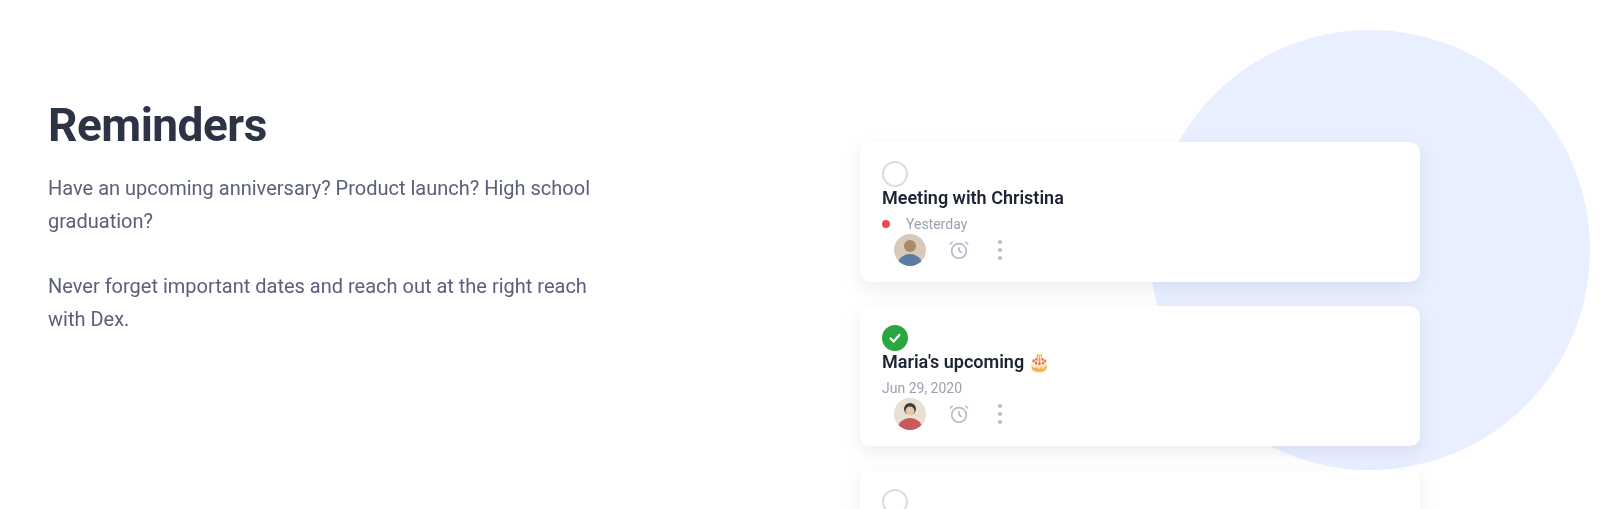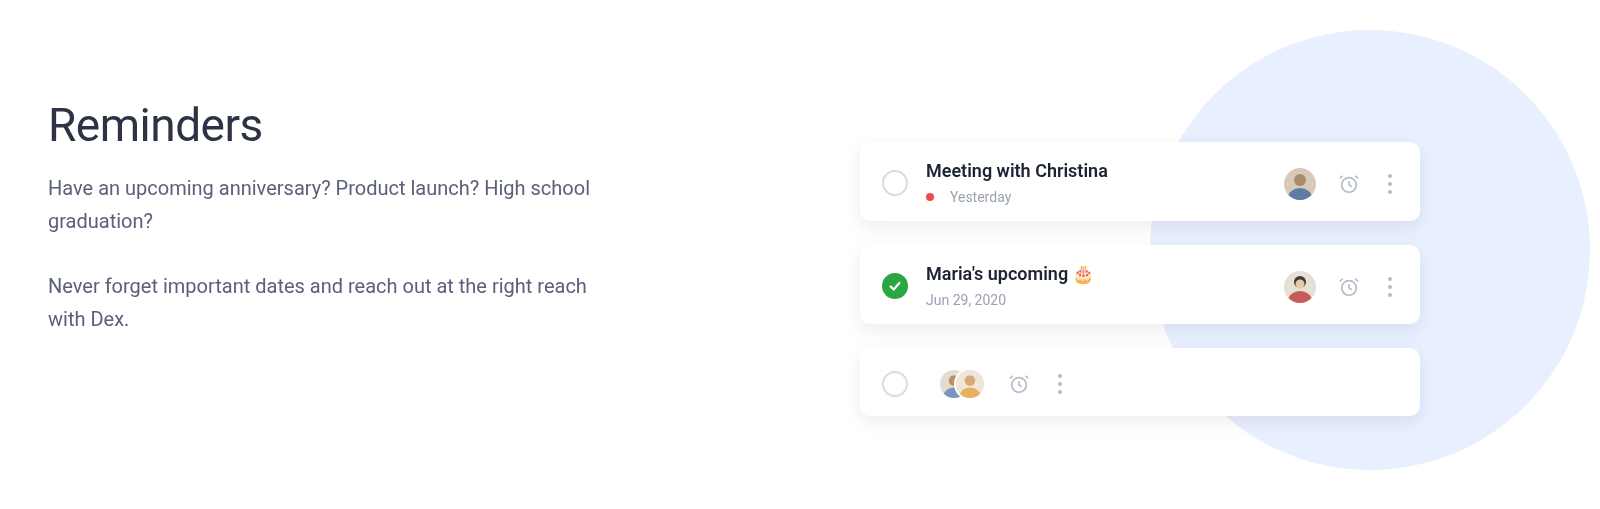--- a/index.html
+++ b/index.html
@@ -7,21 +7,21 @@
   .page { position:relative; width:1600px; height:509px; }
 
   .left {
     position:absolute;
     left:48px;
     top:98px;
     width:560px;
   }
   .heading {
     font-size:46px;
-    font-weight:400;
+    font-weight:700;
     color:#2c3345;
     letter-spacing:-0.5px;
   }
   .para {
     margin-top:20px;
     font-size:20px;
     line-height:1.65;
     color:#5a6178;
     font-weight:400;
   }
@@ -62,21 +62,22 @@
     width:560px;
     z-index:1;
   }
   .card {
     background:#fff;
     border-radius:10px;
     box-shadow:0 6px 18px rgba(20,30,60,0.08);
     padding:18px 22px 16px 22px;
     margin-bottom:24px;
     display:flex;
-    align-items:center;
+    align-items:flex-start;
+    flex-direction:column;
   }
   .check {
     flex:0 0 26px;
     width:26px;
     height:26px;
     border-radius:50%;
     border:2px solid #d9dce5;
     margin-right:18px;
     margin-top:1px;
     cursor:pointer;

